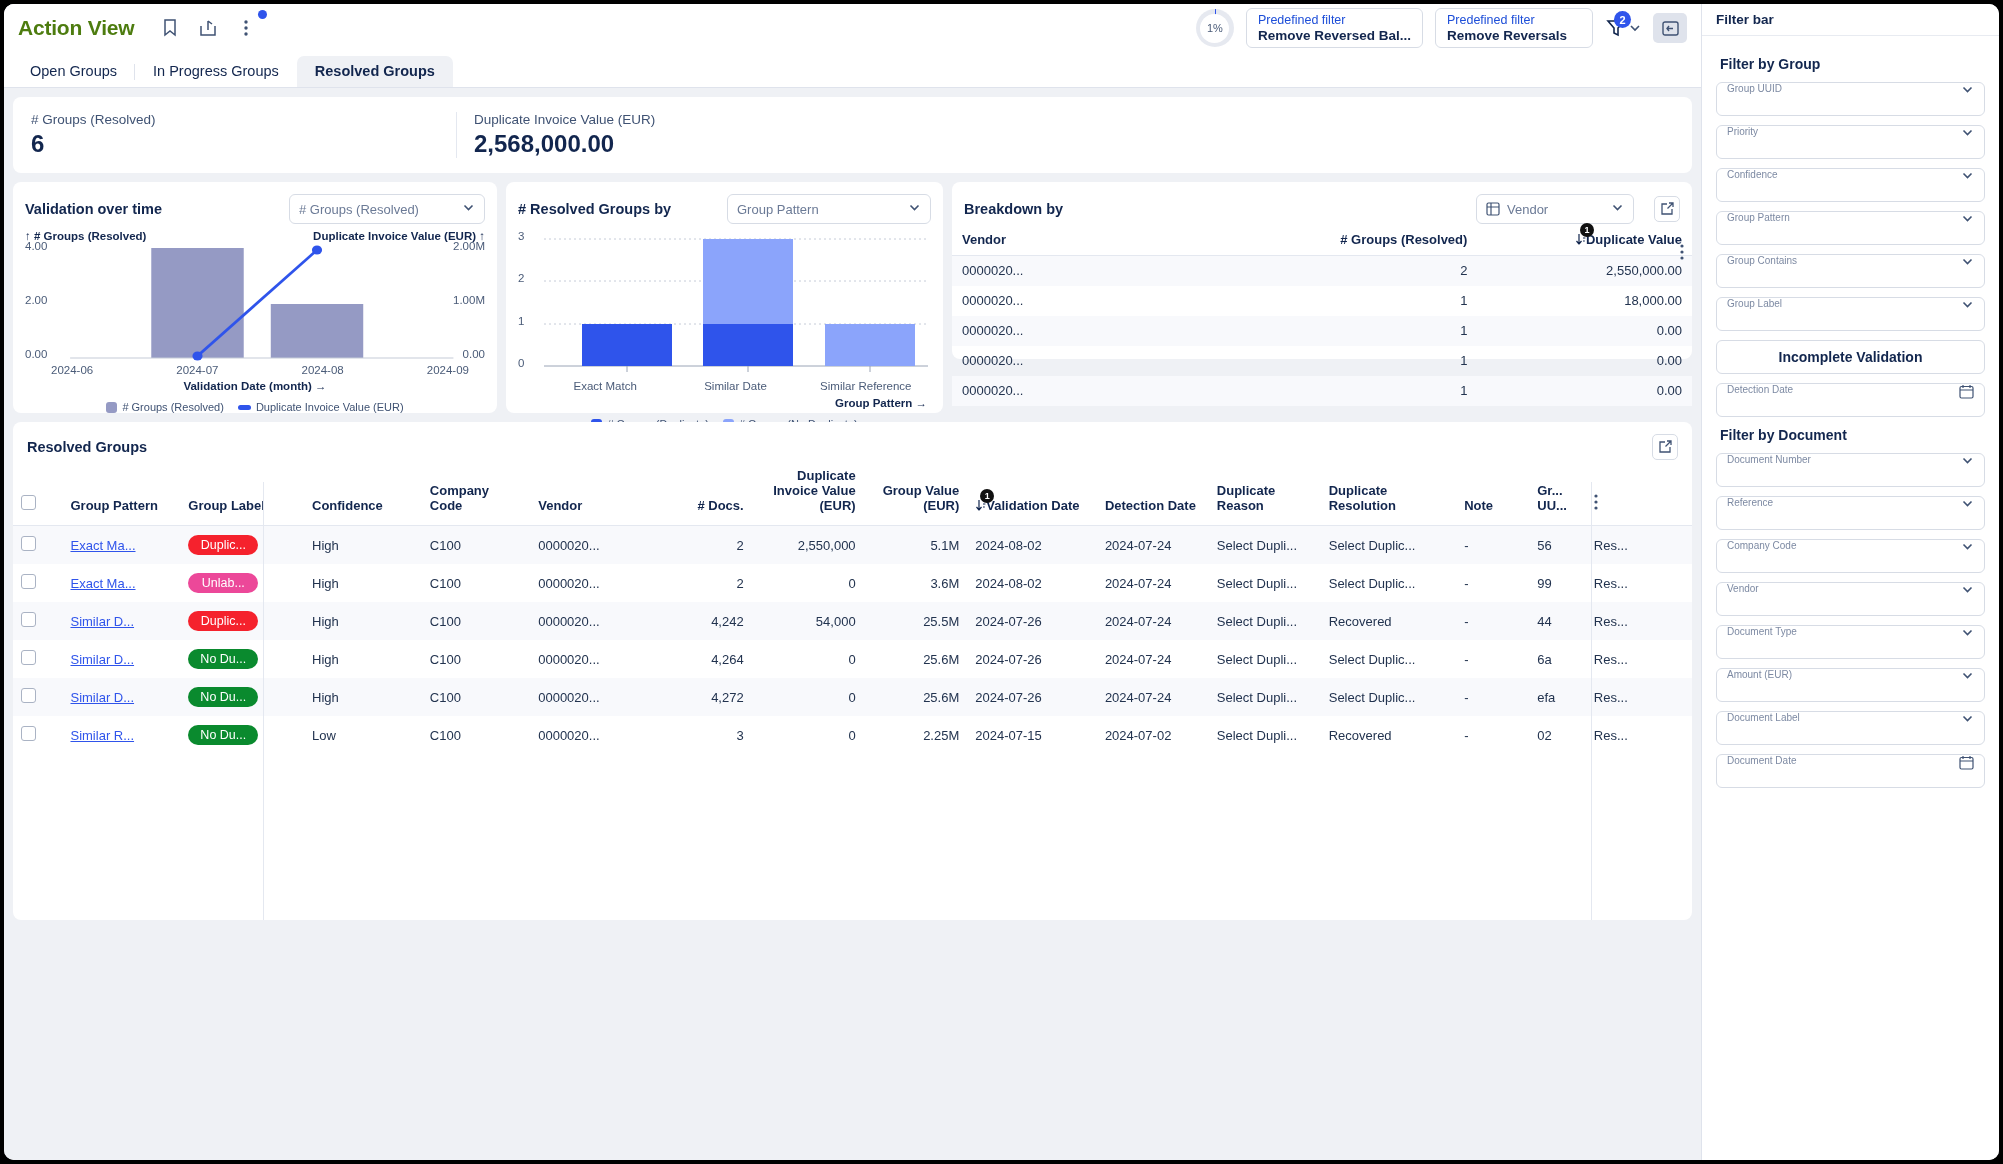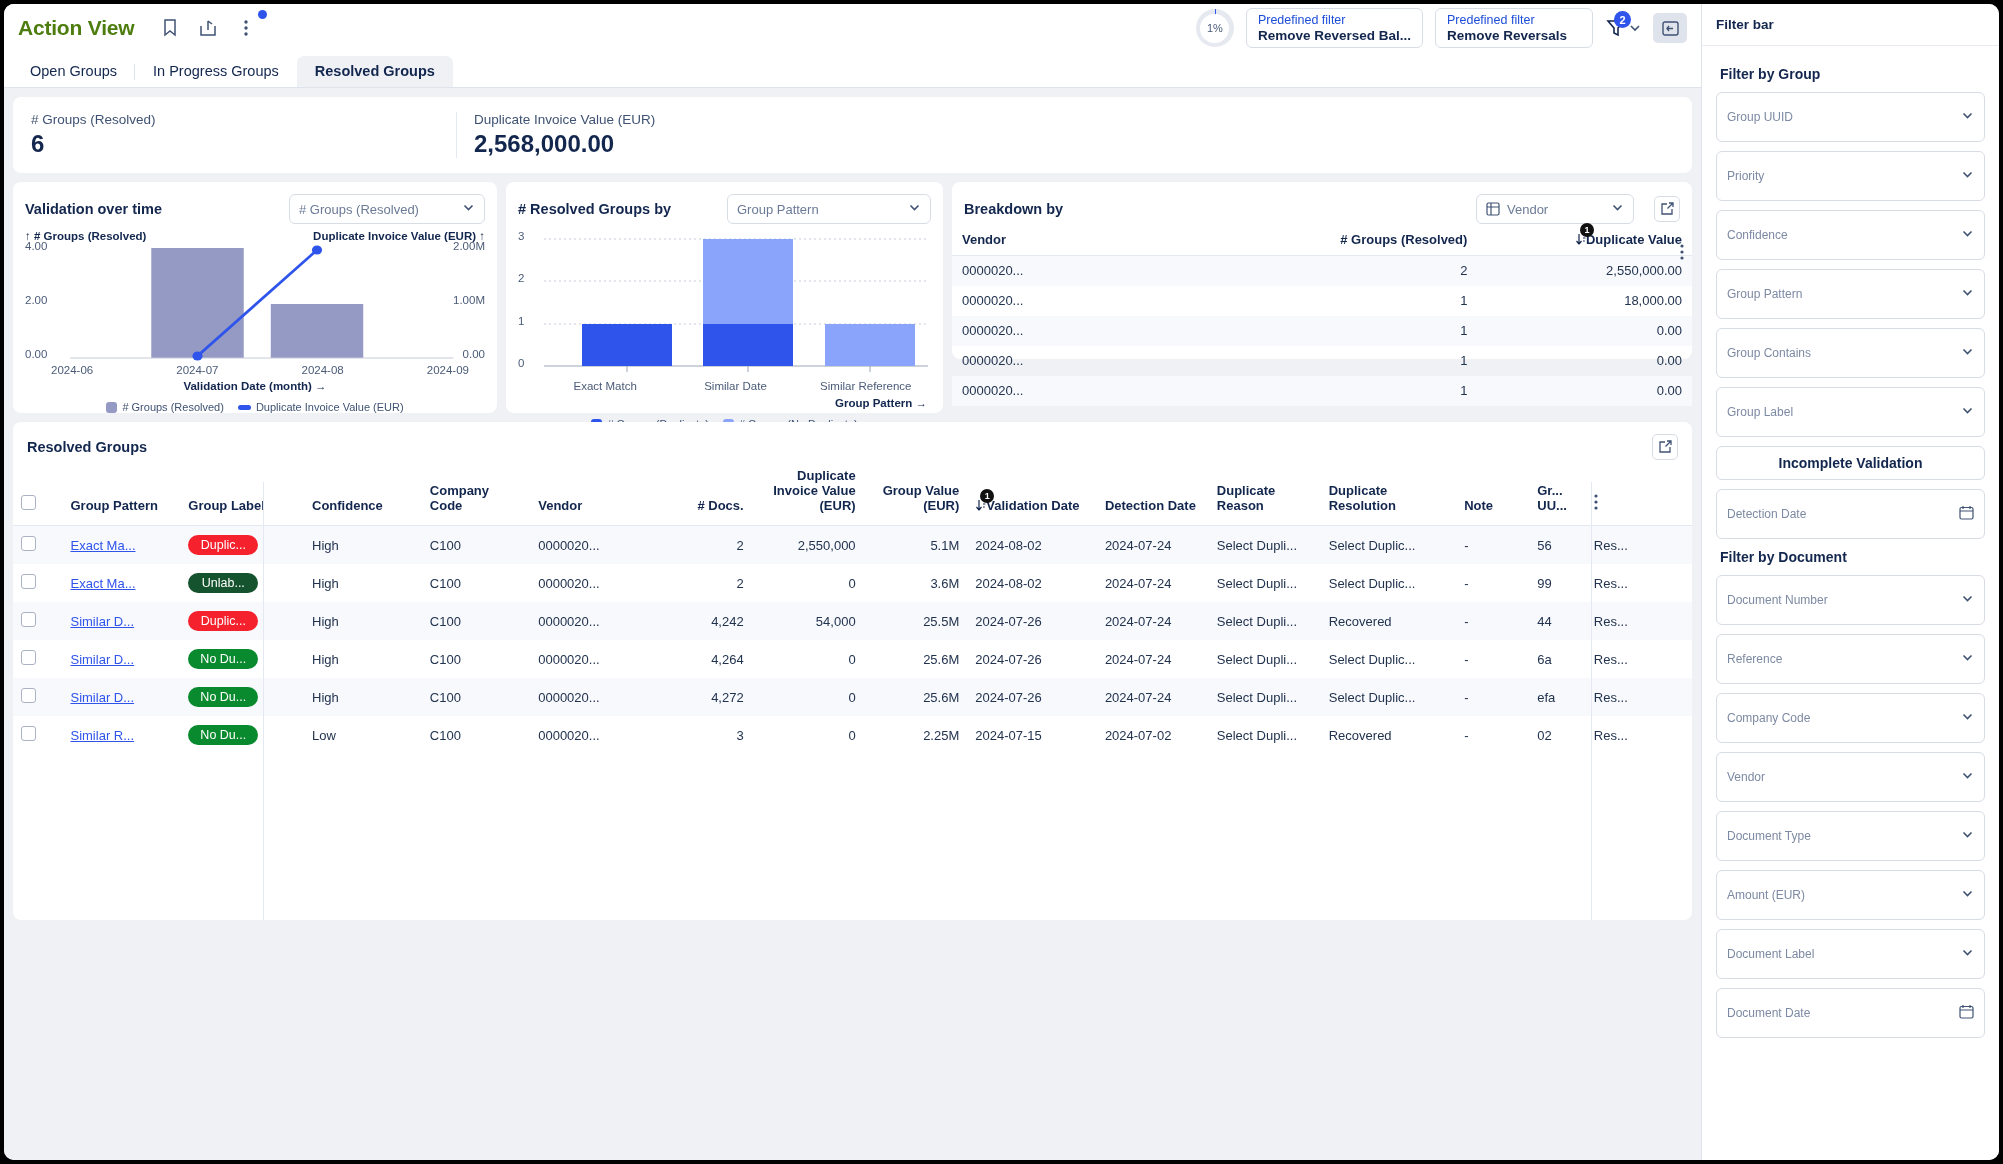--- a/index.html
+++ b/index.html
@@ -112,26 +112,26 @@
   .bd-table th.num{text-align:right;}
   .bd-table td { font-size: 13px; color:#22334f; padding: 7px 10px; }
   .bd-table td.num{text-align:right;}
   .bd-table tbody tr:nth-child(odd){background:#f8f9fc;}
   .sortbadge{position:relative;display:inline-block;}
   .sortbadge .b{position:absolute;top:-9px;left:5px;background:#111;color:#fff;border-radius:50%;
     width:14px;height:14px;font-size:9px;display:flex;align-items:center;justify-content:center;}
 
   
   .filterbar { width: 298px; height:100%; background:#fff; border-left:1px solid #dfe3ec; }
-  .fb-head { height: 42px; display:flex; align-items:center; padding: 0 14px;
+  .fb-head { height: 32px; display:flex; align-items:center; padding: 0 14px;
     font-size: 13.5px; font-weight:bold; color:#12264e; border-bottom:1px solid #e8ebf1;}
   .fb-body { padding: 10px 14px; }
   .fb-sect { font-size: 14px; font-weight: bold; color:#12264e; margin: 10px 0 10px 4px;}
-  .fb-field { height: 50px; border:1px solid #d7dce5; border-radius:6px; display:flex;
-    align-items:center; padding: 0 10px; font-size:12px; color:#7d8aa3; margin-bottom: 9px; cursor:pointer;}
+  .fb-field { height: 34px; border:1px solid #d7dce5; border-radius:6px; display:flex;
+    align-items:flex-start; padding: 0 10px; font-size:10px; color:#7d8aa3; margin-bottom: 9px; cursor:pointer;}
   .fb-field .chev{margin-left:auto;color:#3f5273;}
   .fb-btn { height: 34px; border:1px solid #d7dce5; border-radius:6px; display:flex;
     align-items:center; justify-content:center; font-size:14px; font-weight:bold;
     color:#12264e; margin-bottom: 9px; cursor:pointer;}
 </style>
 </head>
 <body>
 
 <div class="screen">
 
@@ -481,21 +481,21 @@
               <td>2024-07-24</td>
               <td>Select Dupli...</td>
               <td>Select Duplic...</td>
               <td>-</td>
               <td>56</td>
               <td>Res...</td>
             </tr>
             <tr>
               <td><span class="chk"></span></td>
               <td><span class="lnk">Exact Ma...</span></td>
-              <td><span class="pill" style="background:#14532d">Unlab...</span></td>
+              <td><span class="pill" style="background:#ec4899">Unlab...</span></td>
               <td>High</td>
               <td>C100</td>
               <td>0000020...</td>
               <td class="num">2</td>
               <td class="num">0</td>
               <td class="num">3.6M</td>
               <td>2024-08-02</td>
               <td>2024-07-24</td>
               <td>Select Dupli...</td>
               <td>Select Duplic...</td>

